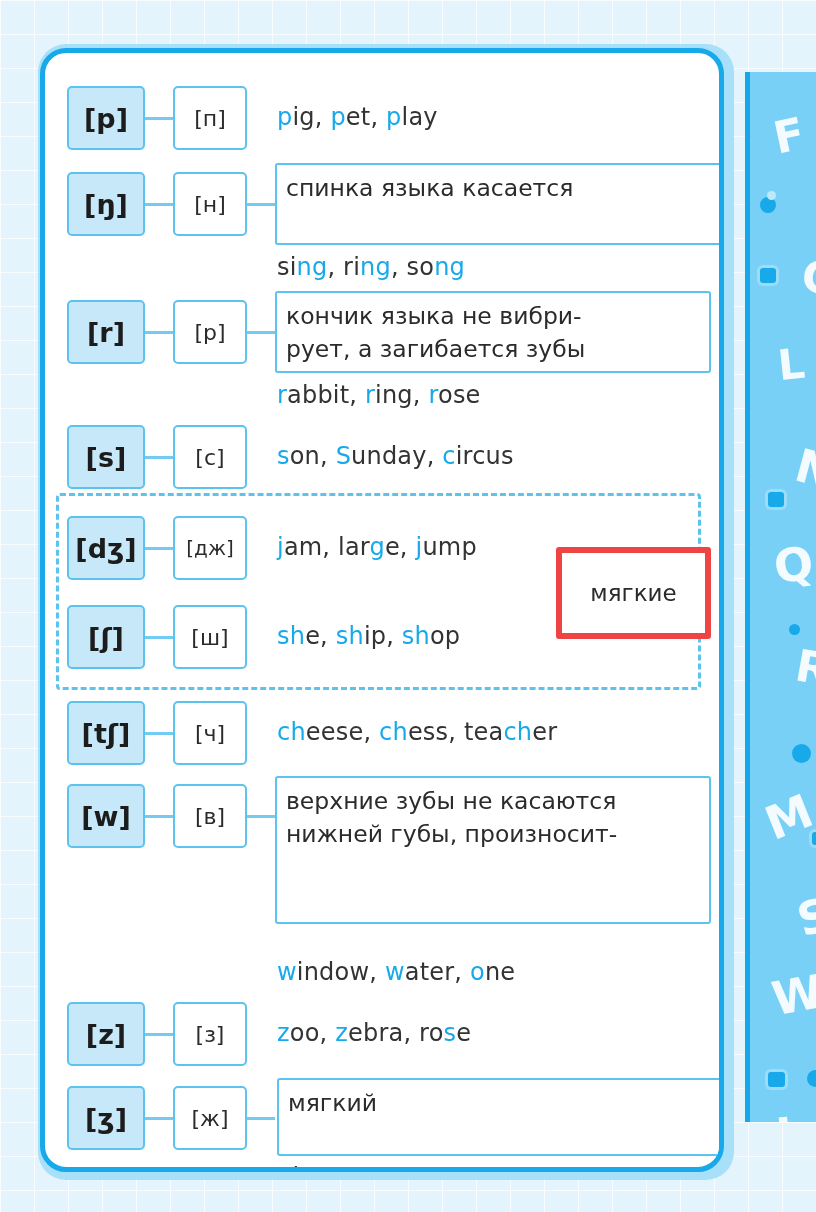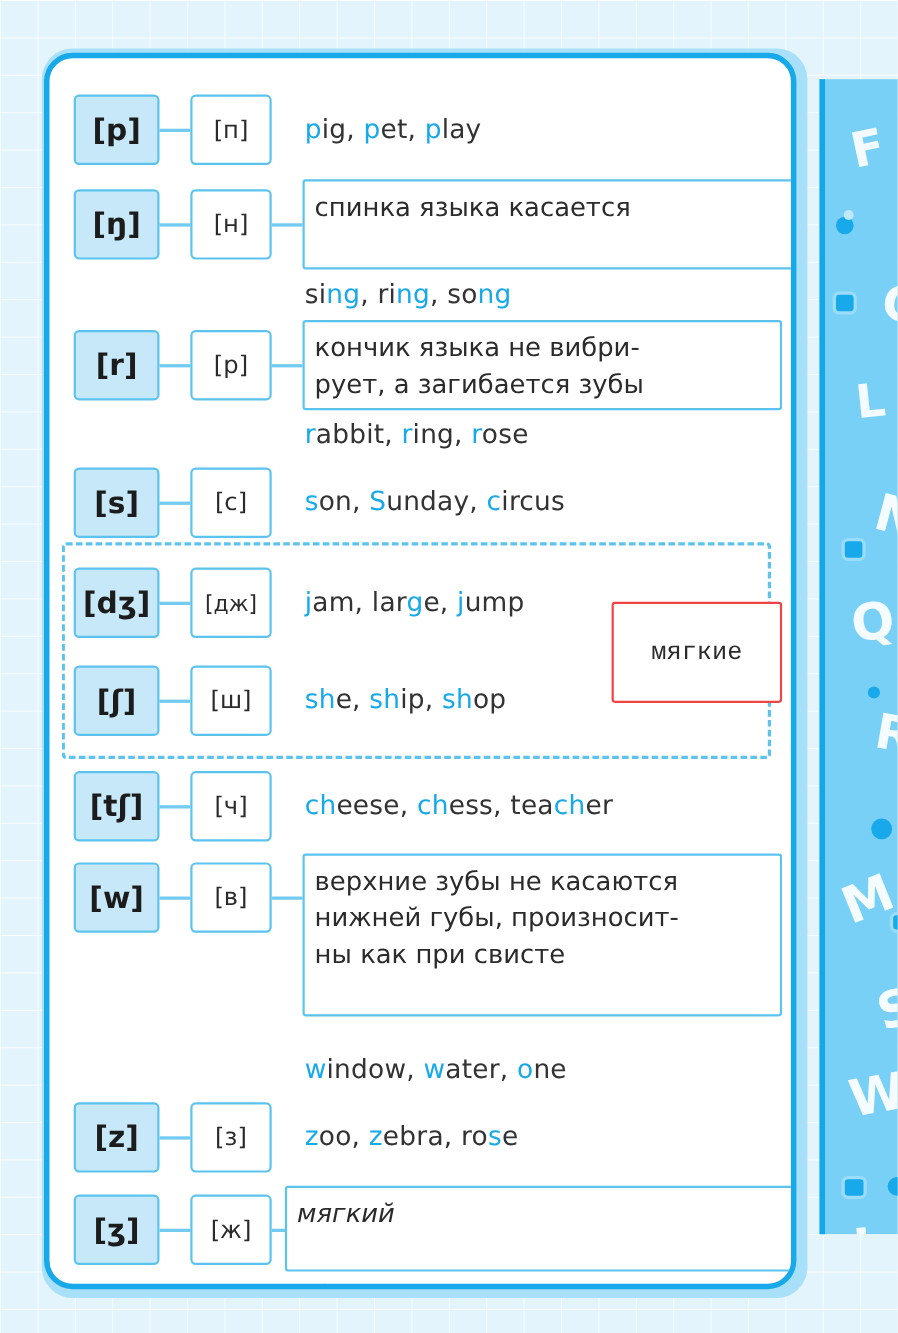--- a/index.html
+++ b/index.html
@@ -180,30 +180,29 @@
     border-radius: 4px;
     box-sizing: border-box;
   }
   #soft-label {
     position: absolute;
     left: 511px;
     top: 494px;
     width: 155px;
     height: 92px;
     background: #ffffff;
-    border: 2px solid #ef4444;
+    border: 6px solid #ef4444;
     border-radius: 3px;
     box-sizing: border-box;
     display: flex;
     align-items: center;
     justify-content: center;
     font-size: 23px;
     color: #2b2b2b;
     z-index: 4;
-    font-family: Liberation Mono, monospace;
   }
 </style>
 </head>
 <body>
 
 <div id="page">
 
   <div id="right-rail">
     <span class="rl" style="left:24px; top:38px; font-size:44px; transform:rotate(-12deg);">F</span>
     <span class="dot" style="left:10px; top:125px; width:16px; height:16px;"></span>
@@ -295,38 +294,37 @@
       </div>
 
       <div class="row">
         <div class="ipa-box" style="left:22px; top:731px;">[w]</div>
         <div class="connector" style="left:100px; top:762px; width:28px;"></div>
         <div class="cyr-box" style="left:128px; top:731px;">[в]</div>
         <div class="connector" style="left:202px; top:762px; width:28px;"></div>
         <div class="note-box" style="left:230px; top:723px; width:436px; height:148px;">
           <div>верхние зубы не касаются</div>
           <div>нижней губы, произносит-</div>
-          <div>ны как при свисте</div>
         </div>
         <div class="examples" style="left:232px; top:905px;"><span class="hl">w</span>indow, <span class="hl">w</span>ater, <span class="hl">o</span>ne</div>
       </div>
 
       <div class="row">
         <div class="ipa-box" style="left:22px; top:949px;">[z]</div>
         <div class="connector" style="left:100px; top:980px; width:28px;"></div>
         <div class="cyr-box" style="left:128px; top:949px;">[з]</div>
         <div class="examples" style="left:232px; top:966px;"><span class="hl">z</span>oo, <span class="hl">z</span>ebra, ro<span class="hl">s</span>e</div>
       </div>
 
       <div class="row">
         <div class="ipa-box" style="left:22px; top:1033px;">[ʒ]</div>
         <div class="connector" style="left:100px; top:1064px; width:28px;"></div>
         <div class="cyr-box" style="left:128px; top:1033px;">[ж]</div>
         <div class="connector" style="left:202px; top:1064px; width:28px;"></div>
-        <div class="note-box" style="left:214px; top:1025px; width:487px; height:78px;font-style:italic;">
+        <div class="note-box" style="left:232px; top:1025px; width:487px; height:78px;">
           <div>мягкий</div>
         </div>
         <div class="examples" style="left:232px; top:1110px;">plea<span class="hl">s</span>ure, mea<span class="hl">s</span>ure</div>
       </div>
 
     </div>
   </div>
 </div>
 
 </body></html>

